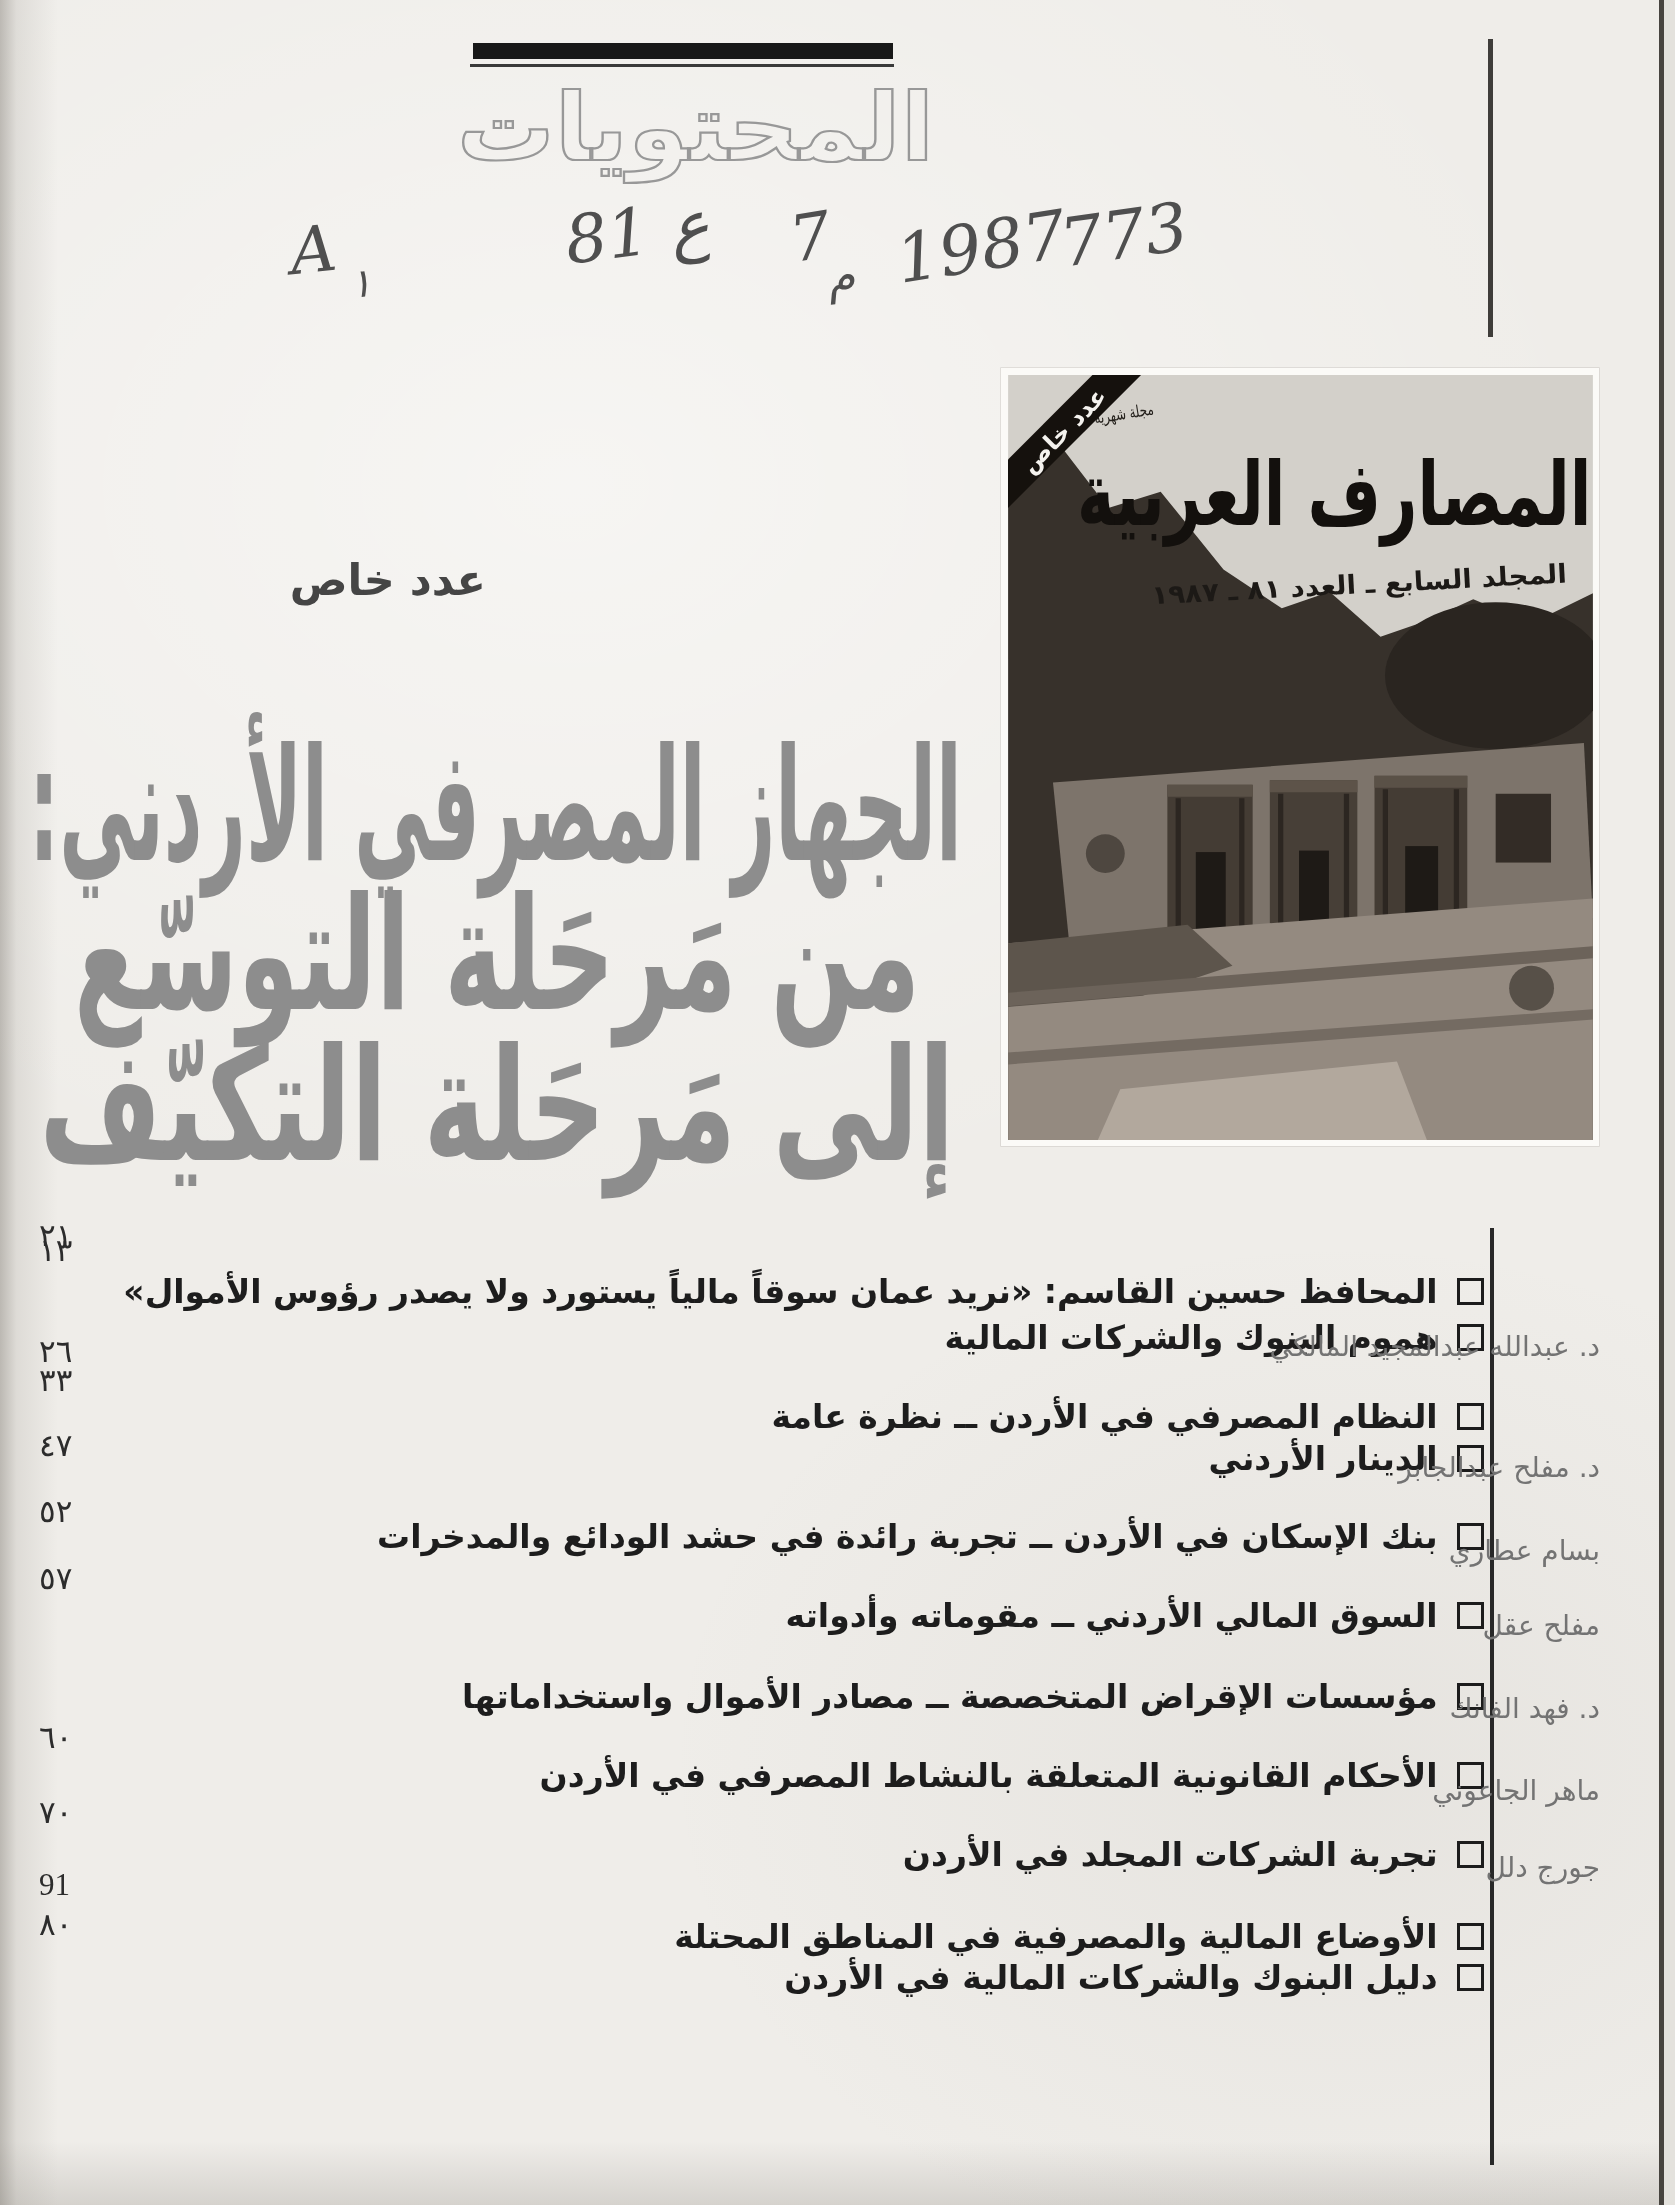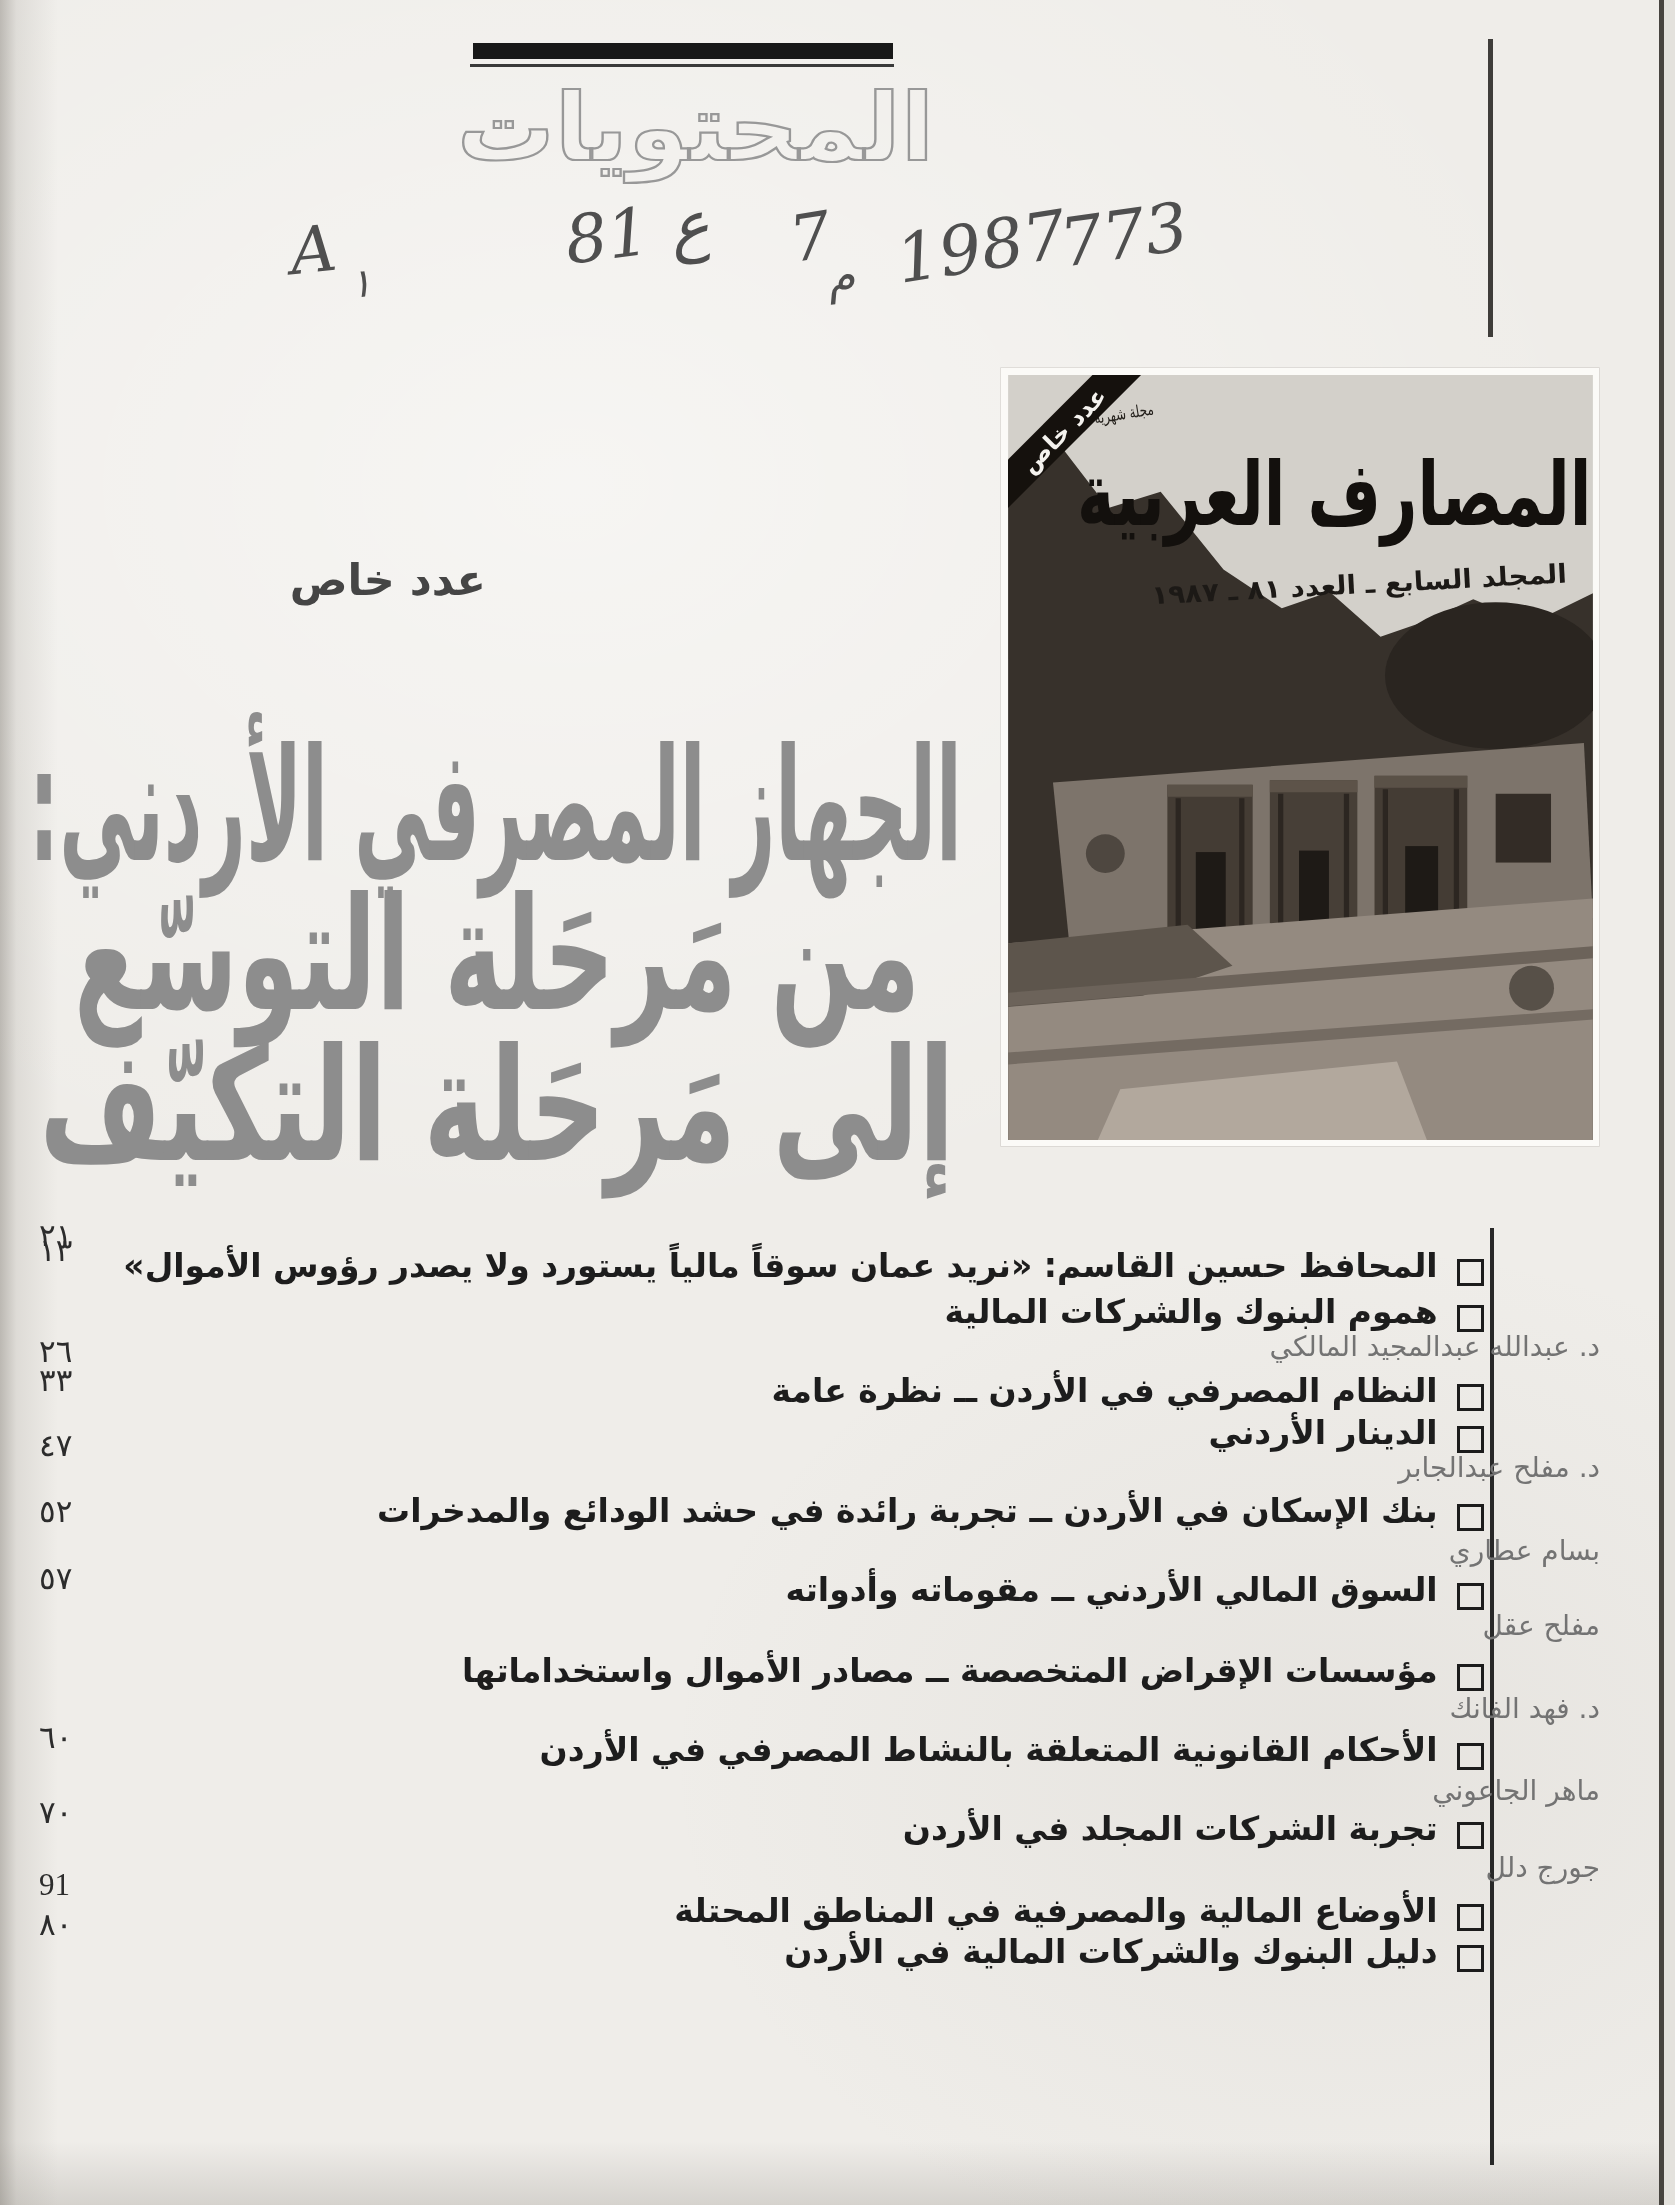--- a/index.html
+++ b/index.html
@@ -50,22 +50,22 @@
   
   .special-label{
     position:absolute;left:314px;top:555px;width:172px;
     font-size:43px;font-weight:bold;color:#454545;direction:rtl;text-align:center;white-space:nowrap;
   }
   .big-title{position:absolute;left:13.5px;top:673px;width:966px;height:527px;}
   .big-title text{font-family:"DejaVu Sans",sans-serif;font-weight:bold;fill:#8d8d8d;direction:rtl;}
   
   .toc-row{
     position:absolute;left:30px;width:1454px;direction:rtl;
-    display:flex;align-items:flex-end;gap:19.4px;
-    font-size:33px;font-weight:bold;color:#1d1d1d;white-space:nowrap;line-height:1.25;
+    display:flex;align-items:flex-start;gap:19.4px;
+    font-size:33px;font-weight:bold;color:#1d1d1d;white-space:nowrap;line-height:1.25;margin-top:26px;
   }
   .toc-box{flex:0 0 auto;width:21px;height:21px;border:3px solid #1c1c1c;margin-top:6.7px;background:transparent;}
   .toc-author{
     position:absolute;left:67px;width:1533px;text-align:right;direction:rtl;
     font-size:28px;color:#737373;white-space:nowrap;line-height:1.2;
   }
   .toc-page{position:absolute;left:39px;width:90px;font-size:31px;color:#2c2c2c;line-height:1;font-family:Liberation Serif, serif;}
 </style>
 </head>
 <body>

